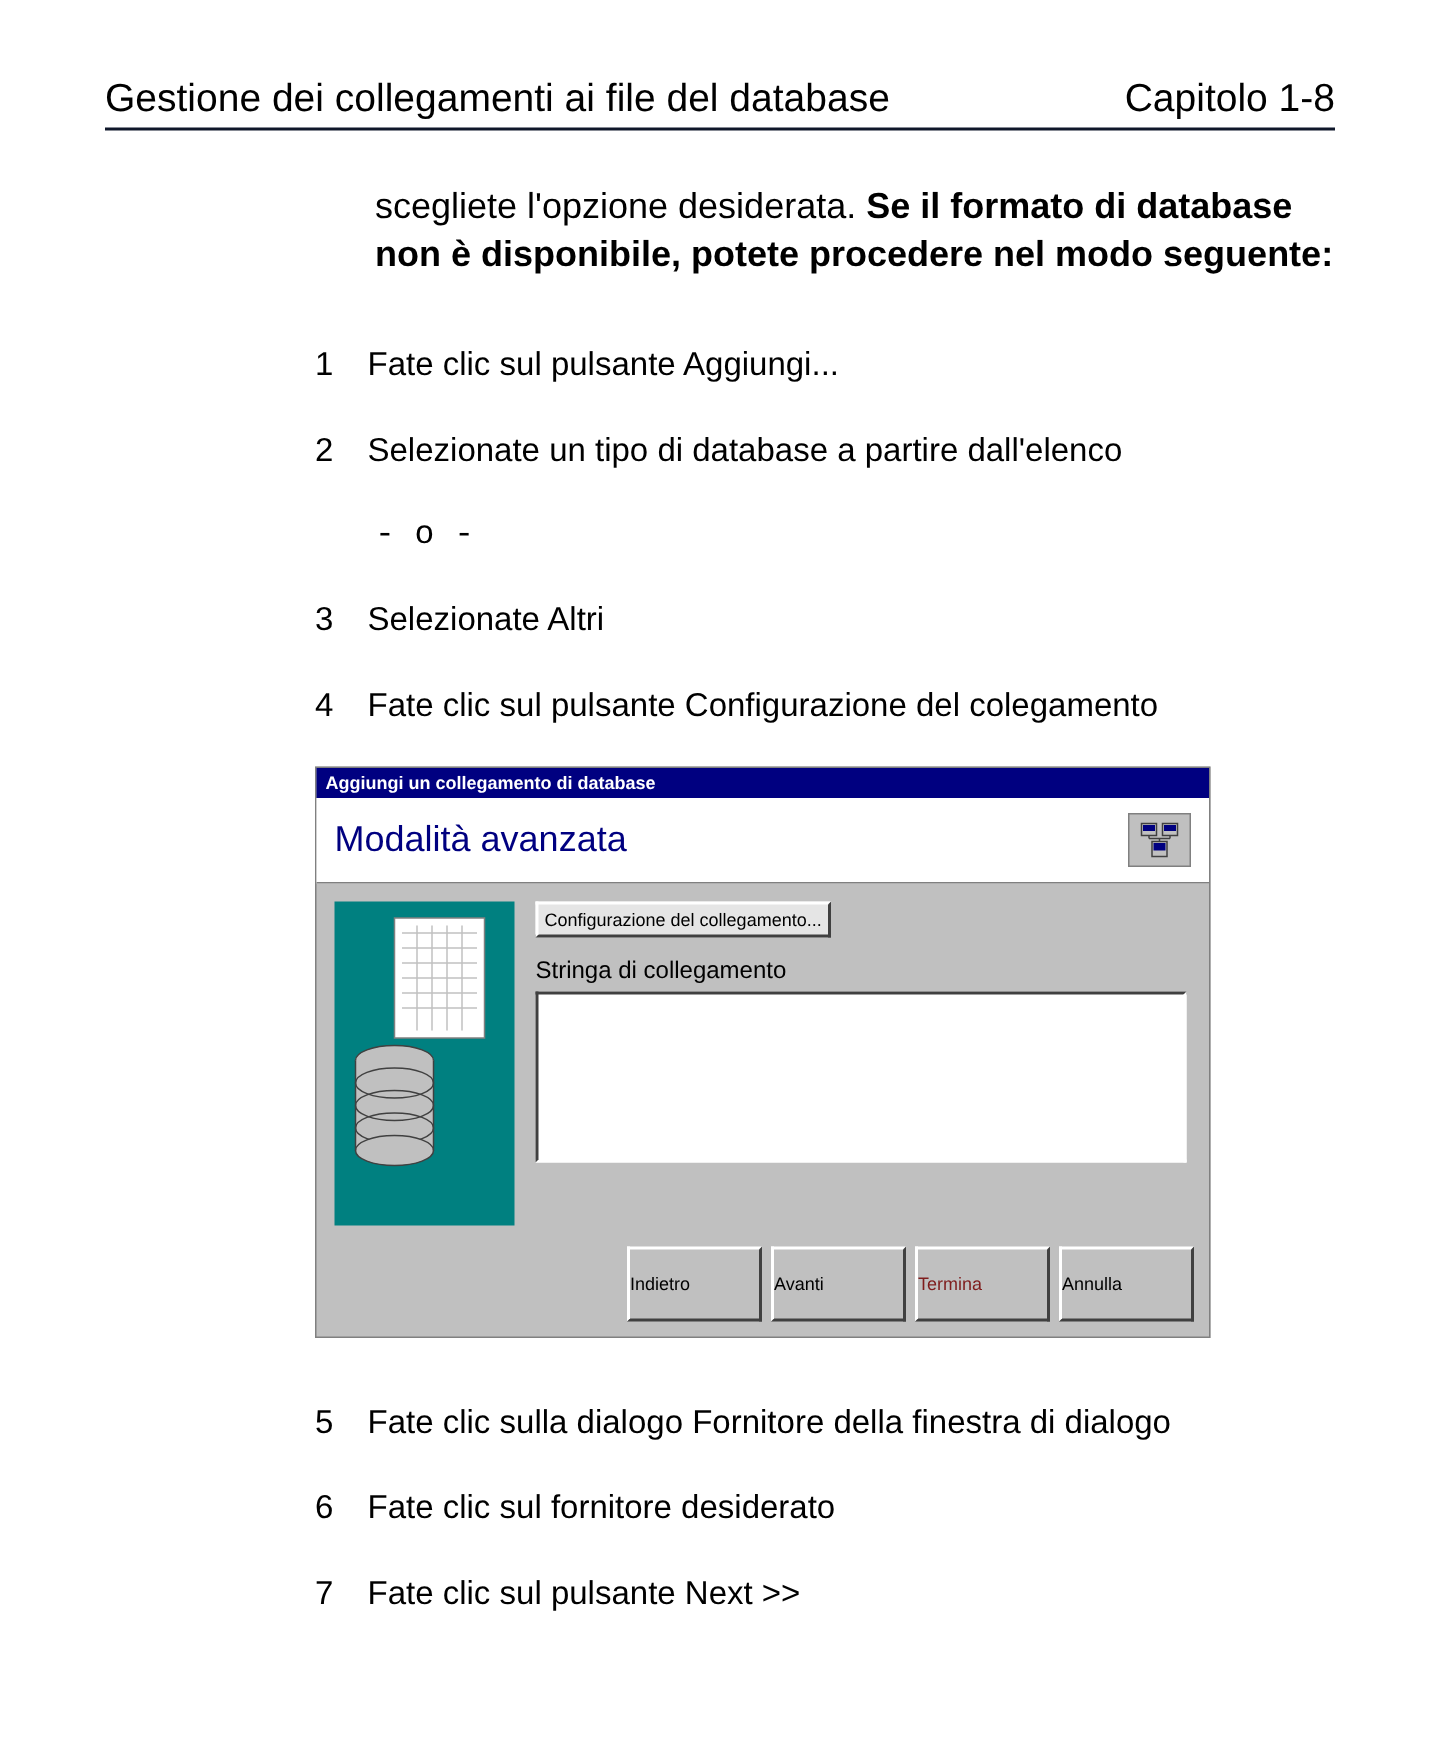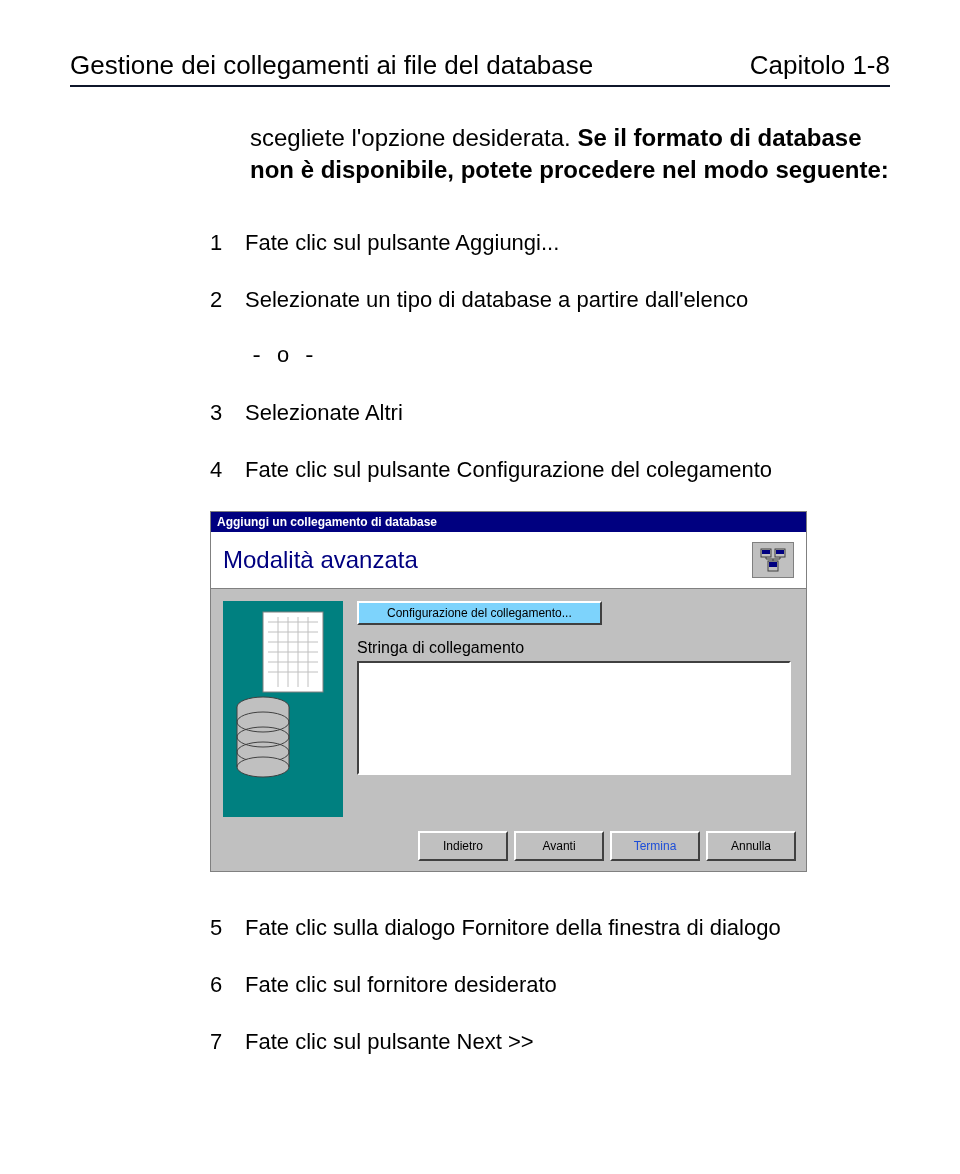--- a/index.html
+++ b/index.html
@@ -108,26 +108,26 @@
     align-items: center;
     justify-content: flex-start;
     padding-top: 6px;
   }
   .sidebar-img svg { width: 100px; }
   .rhs {
     flex: 1;
   }
   .cfg-btn {
     display: inline-block;
-    background: #7dd3fc;
+    background: #e5e5e5;
     border-top: 2px solid #fff;
     border-left: 2px solid #fff;
     border-right: 2px solid #404040;
     border-bottom: 2px solid #404040;
-    padding: 3px 28px;
+    padding: 3px 4px;
     font-size: 12px;
     margin-bottom: 14px;
     cursor: pointer;
   }
   .lbl {
     font-size: 16px;
     margin-bottom: 4px;
   }
   .textarea {
     width: 430px;
@@ -139,32 +139,32 @@
     border-bottom: 2px solid #fff;
   }
   .btn-row {
     display: flex;
     justify-content: flex-end;
     gap: 6px;
     padding: 6px 10px 10px 10px;
   }
   .winbtn {
     width: 86px;
-    text-align: center;
+    text-align: left;
     background: #c0c0c0;
     border-top: 2px solid #fff;
     border-left: 2px solid #fff;
     border-right: 2px solid #404040;
     border-bottom: 2px solid #404040;
-    padding: 6px 0;
+    padding: 16px 0;
     font-size: 12px;
     cursor: pointer;
   }
   .winbtn.disabled {
-    color: #1d4ed8;
+    color: #7f1d1d;
     cursor: default;
   }
 </style>
 </head>
 <body>
 
 <div class="page">
 
   <div class="header-row">
     <span>Gestione dei collegamenti ai file del database</span>

